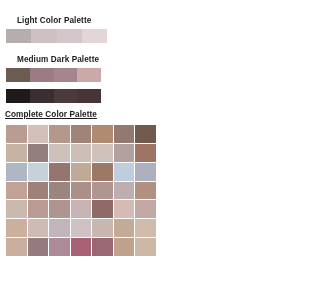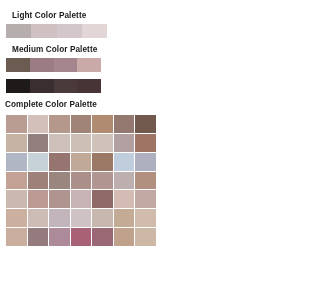--- a/index.html
+++ b/index.html
@@ -19,38 +19,39 @@
     box-sizing: border-box;
     padding: 4px 4px 0 5px;
     position: relative;
   }
   .section-title {
     font-size: 8.2px;
     font-weight: bold;
     color: #1a1a1a;
     letter-spacing: 0.01em;
     line-height: 10px;
-    margin: 7px;
+    margin: 12px;
     padding: 0;
     white-space: nowrap;
   }
   .strip-title { margin-bottom: 3px; }
   .strip {
     display: flex;
     width: 95px;
     height: 14px;
     margin: 0 0 7px 1px;
   }
   .strip.light { width: 101px; }
   .swatch {
     flex: 1 1 0;
     height: 100%;
   }
   .grid-title {
     margin: 0 0 5px 0;
+    text-decoration: underline;
   }
   .grid {
     display: grid;
     grid-template-columns: repeat(7, 1fr);
     grid-template-rows: repeat(7, 1fr);
     gap: 1px;
     width: 150px;
     height: 131px;
     margin-left: 1px;
     background: #ffffff;
@@ -66,21 +67,21 @@
 <div class="page">
 
   <h2 class="section-title strip-title">Light Color Palette</h2>
   <div class="strip light">
     <div class="swatch" style="background: rgb(181, 174, 172);"></div>
     <div class="swatch" style="background: rgb(207, 192, 194);"></div>
     <div class="swatch" style="background: rgb(211, 199, 203);"></div>
     <div class="swatch" style="background: rgb(227, 214, 214);"></div>
   </div>
 
-  <h2 class="section-title strip-title">Medium Color Palette</h2>
+  <h2 class="section-title strip-title">Medium Dark Palette</h2>
   <div class="strip medium">
     <div class="swatch" style="background: rgb(107, 91, 80);"></div>
     <div class="swatch" style="background: rgb(155, 123, 132);"></div>
     <div class="swatch" style="background: rgb(165, 134, 143);"></div>
     <div class="swatch" style="background: rgb(201, 170, 168);"></div>
   </div>
 
   <div class="strip dark">
     <div class="swatch" style="background: rgb(31, 26, 26);"></div>
     <div class="swatch" style="background: rgb(59, 46, 49);"></div>

